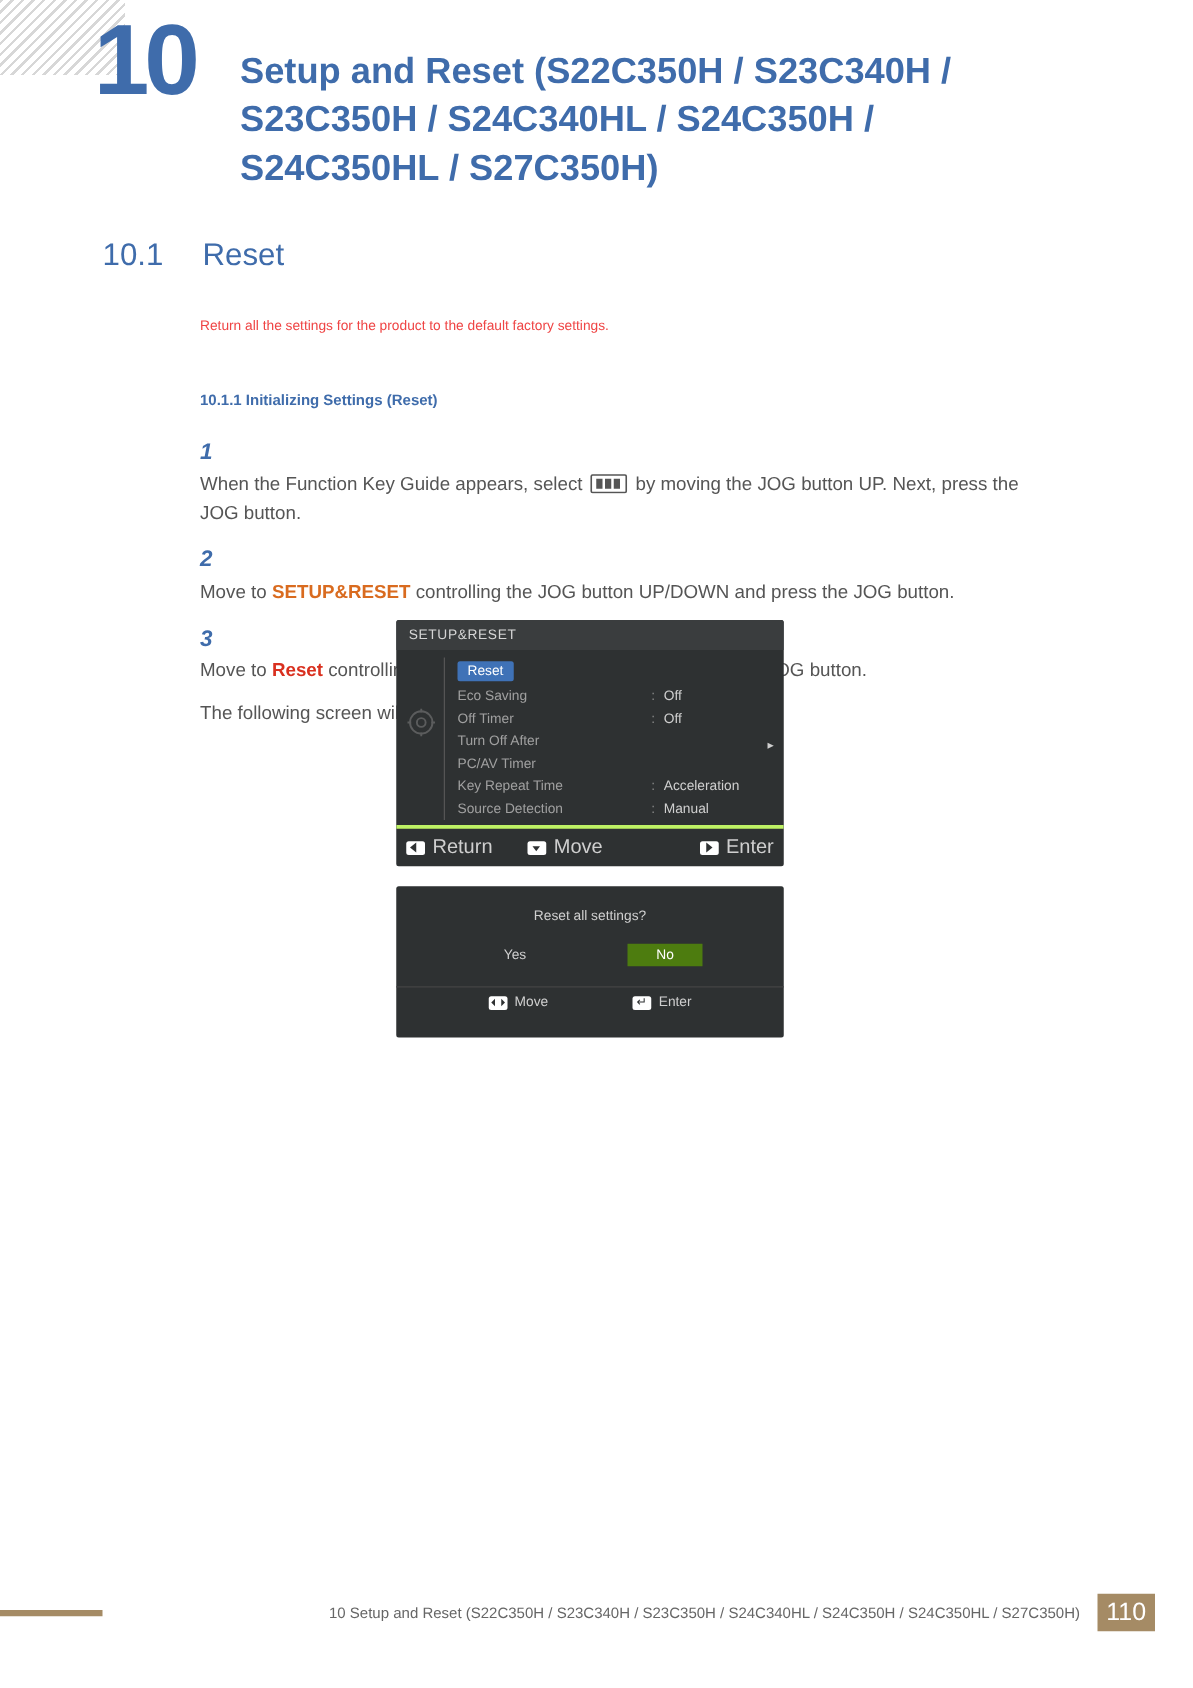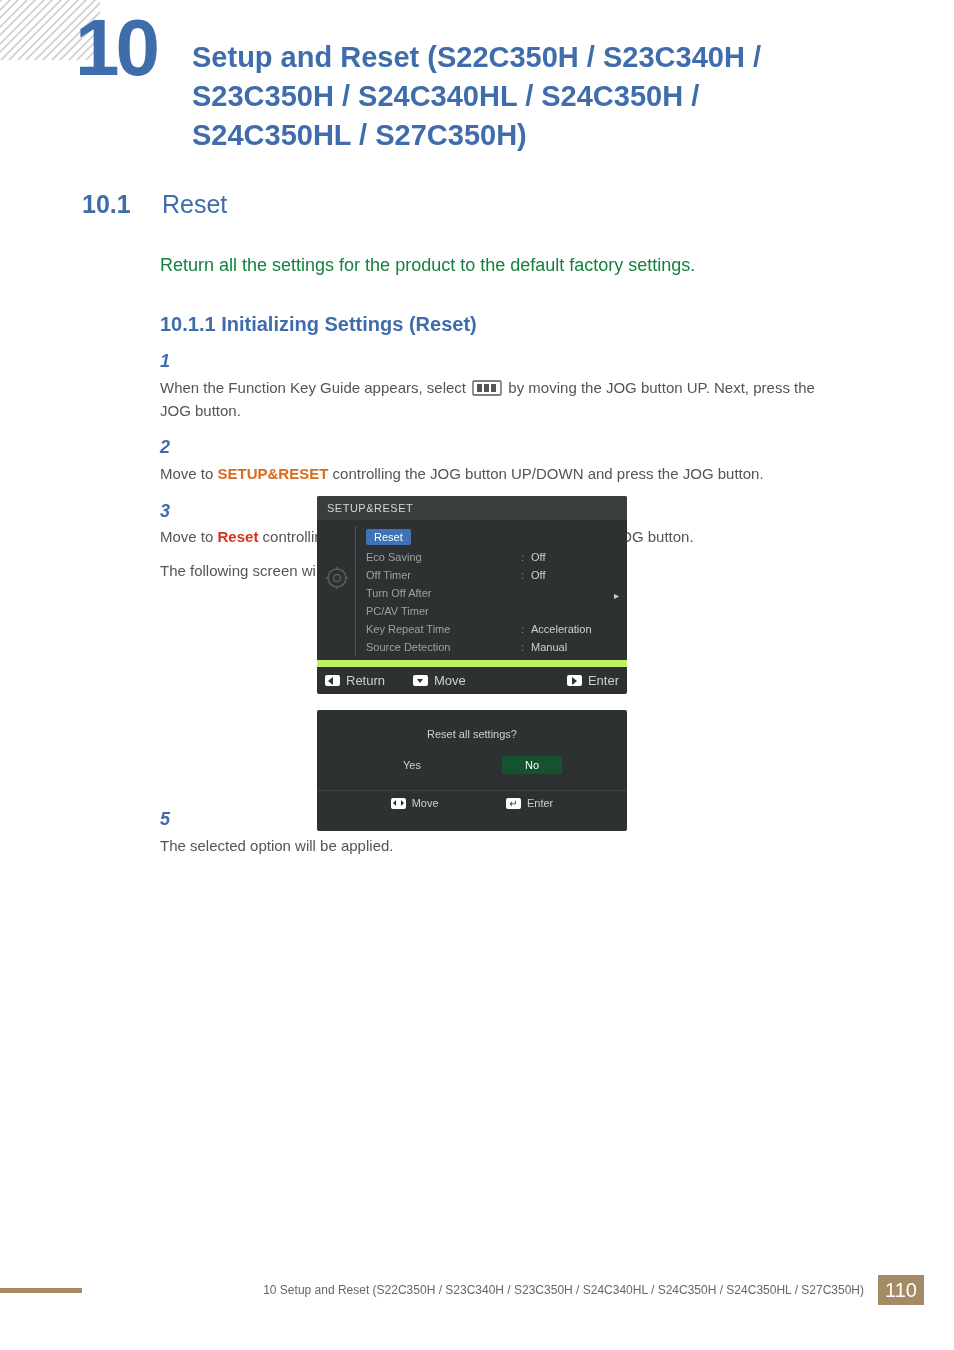--- a/index.html
+++ b/index.html
@@ -3,24 +3,24 @@
 <meta charset="utf-8">
 <style>
   html,body{margin:0;padding:0;background:#fff;font-family:Arial,Helvetica,sans-serif;color:#4a4a4a}
   .page{width:944px;height:1350px;position:relative;box-sizing:border-box;overflow:hidden}
   .corner{position:absolute;top:0;left:0;width:100px;height:60px;background:
     repeating-linear-gradient(135deg,#d7d7d7 0 2px,transparent 2px 6px)}
   .chapnum{position:absolute;top:8px;left:75px;font-size:80px;font-weight:700;
     color:#3f6cab;letter-spacing:-4px;line-height:1}
   .chaptitle{position:absolute;top:38px;left:192px;right:80px;font-size:29px;font-weight:600;
     color:#3f6cab;line-height:1.35}
-  .sec-num{position:absolute;top:190px;left:82px;font-size:25px;color:#3f6cab;font-weight:700}
+  .sec-num{position:absolute;top:190px;left:82px;font-size:25px;color:#3f6cab;font-weight:400}
   .sec-title{position:absolute;top:190px;left:162px;font-size:25px;color:#3f6cab;font-weight:500}
-  .intro{position:absolute;top:255px;left:160px;right:80px;font-size:18px;color:#15803d}
-  .subsection{position:absolute;top:313px;left:160px;font-size:20px;color:#3f6cab;font-weight:600}
+  .intro{position:absolute;top:255px;left:160px;right:80px;font-size:11px;color:#ef4444}
+  .subsection{position:absolute;top:313px;left:160px;font-size:12px;color:#3f6cab;font-weight:600}
   .steps{position:absolute;top:348px;left:160px;right:70px}
   .step{margin-bottom:12px;font-size:15px;color:#555;line-height:1.55}
   .stepnum{display:inline-block;width:30px;vertical-align:top;color:#3f6cab;font-size:18px;font-style:italic;font-weight:600}
   .steptxt{display:inline-block;width:calc(100% - 34px);vertical-align:top}
   .hl-orange{color:#d96b1f;font-weight:600}
   .hl-red{color:#d9301f;font-weight:600}
   .inline-icon{display:inline-block;vertical-align:-3px;margin:0 2px}
   .inline-icon svg{display:block}
   
   .osd-wrap{position:absolute;left:50%;top:496px;transform:translateX(-50%);width:310px}
@@ -28,33 +28,33 @@
   .osd-title{background:#3a3d3e;padding:6px 10px;font-size:11px;letter-spacing:.5px}
   .osd-body{display:flex;padding:6px 8px 4px 6px;min-height:128px;position:relative}
   .gear{width:24px;height:24px;margin:40px 6px 0 2px;opacity:.5}
   .menu-col{flex:1;border-left:1px solid #555;padding-left:10px}
   .menu-item{display:flex;padding:3px 0;font-size:11px;color:#a0a0a0}
   .menu-item .lbl{flex:1}
   .menu-item .colon{width:10px;color:#888}
   .menu-item .val{width:88px;color:#cfcfcf}
   .menu-item.sel .lbl-pill{background:#3f72b7;color:#fff;padding:2px 8px;border-radius:2px;font-size:11px}
   .arrow-r{position:absolute;right:8px;top:70px;color:#cfcfcf;font-size:10px}
-  .osd-foot{border-top:7px solid #bef264;display:flex;padding:6px 8px;font-size:13px;color:#cfcfcf}
+  .osd-foot{border-top:3px solid #bef264;display:flex;padding:6px 8px;font-size:16px;color:#cfcfcf}
   .osd-foot .grp{display:flex;align-items:center;gap:6px;margin-right:28px}
   .osd-foot .grp:last-child{margin-right:0;margin-left:auto}
   .micon{display:inline-flex;width:15px;height:11px;background:#fff;border-radius:2px;align-items:center;justify-content:center;position:relative}
   .micon::after{content:"";position:absolute;width:0;height:0}
   .mi-return::after{border-top:4px solid transparent;border-bottom:4px solid transparent;border-right:5px solid #2e3132;left:3px}
   .mi-move::after{border-left:3px solid transparent;border-right:3px solid transparent;border-top:4px solid #2e3132;left:4px;top:4px}
   .mi-enter::after{border-top:4px solid transparent;border-bottom:4px solid transparent;border-left:5px solid #2e3132;left:5px}
   .dialog{margin-top:16px;background:#2e3132;color:#cfcfcf;font-size:11px;border-radius:2px;padding:18px 0 16px 0;text-align:center}
   .dlg-q{margin-bottom:16px}
   .dlg-btns{display:flex;justify-content:center;gap:60px;margin-bottom:16px}
   .dlg-btn{min-width:60px;padding:3px 0}
-  .dlg-btn.sel{background:#14532d;color:#fff}
+  .dlg-btn.sel{background:#4d7c0f;color:#fff}
   .dlg-foot{border-top:1px solid #444;display:flex;justify-content:space-around;padding:6px 40px;font-size:11px}
   .dlg-foot .grp{display:flex;align-items:center;gap:6px}
   .dlg-foot .micon.lr::before{content:"";position:absolute;left:2px;top:2px;width:0;height:0;border-top:3px solid transparent;border-bottom:3px solid transparent;border-right:3px solid #2e3132}
   .dlg-foot .micon.lr::after{left:auto;right:2px;top:2px;border-top:3px solid transparent;border-bottom:3px solid transparent;border-left:3px solid #2e3132}
   .dlg-foot .micon.ent::after{content:"↵";position:static;color:#2e3132;font-size:10px;line-height:11px;width:auto;height:auto;border:none}
   
   .steps2{position:absolute;top:806px;left:160px;right:70px}
   
   .footer{position:absolute;bottom:46px;left:0;right:0;height:28px;display:flex;align-items:center}
   .foot-bar{position:absolute;left:0;width:82px;height:5px;background:#a58b65;top:12px}
@@ -184,24 +184,20 @@
           </div>
         <div class="grp">
             <span class="micon ent"></span>
             <span>Enter</span>
           </div>
       </div>
     </div>
   </div>
 
   <div class="steps2">
-    <div class="step">
-      <span class="stepnum">5</span>
-      <span class="steptxt">The selected option will be applied.</span>
-    </div>
   </div>
 
   <div class="footer">
     <div class="foot-bar"></div>
     <div class="foot-txt">10 Setup and Reset (S22C350H / S23C340H / S23C350H / S24C340HL / S24C350H / S24C350HL / S27C350H)</div>
     <div class="foot-num">110</div>
   </div>
 </div>
 
 </body></html>

